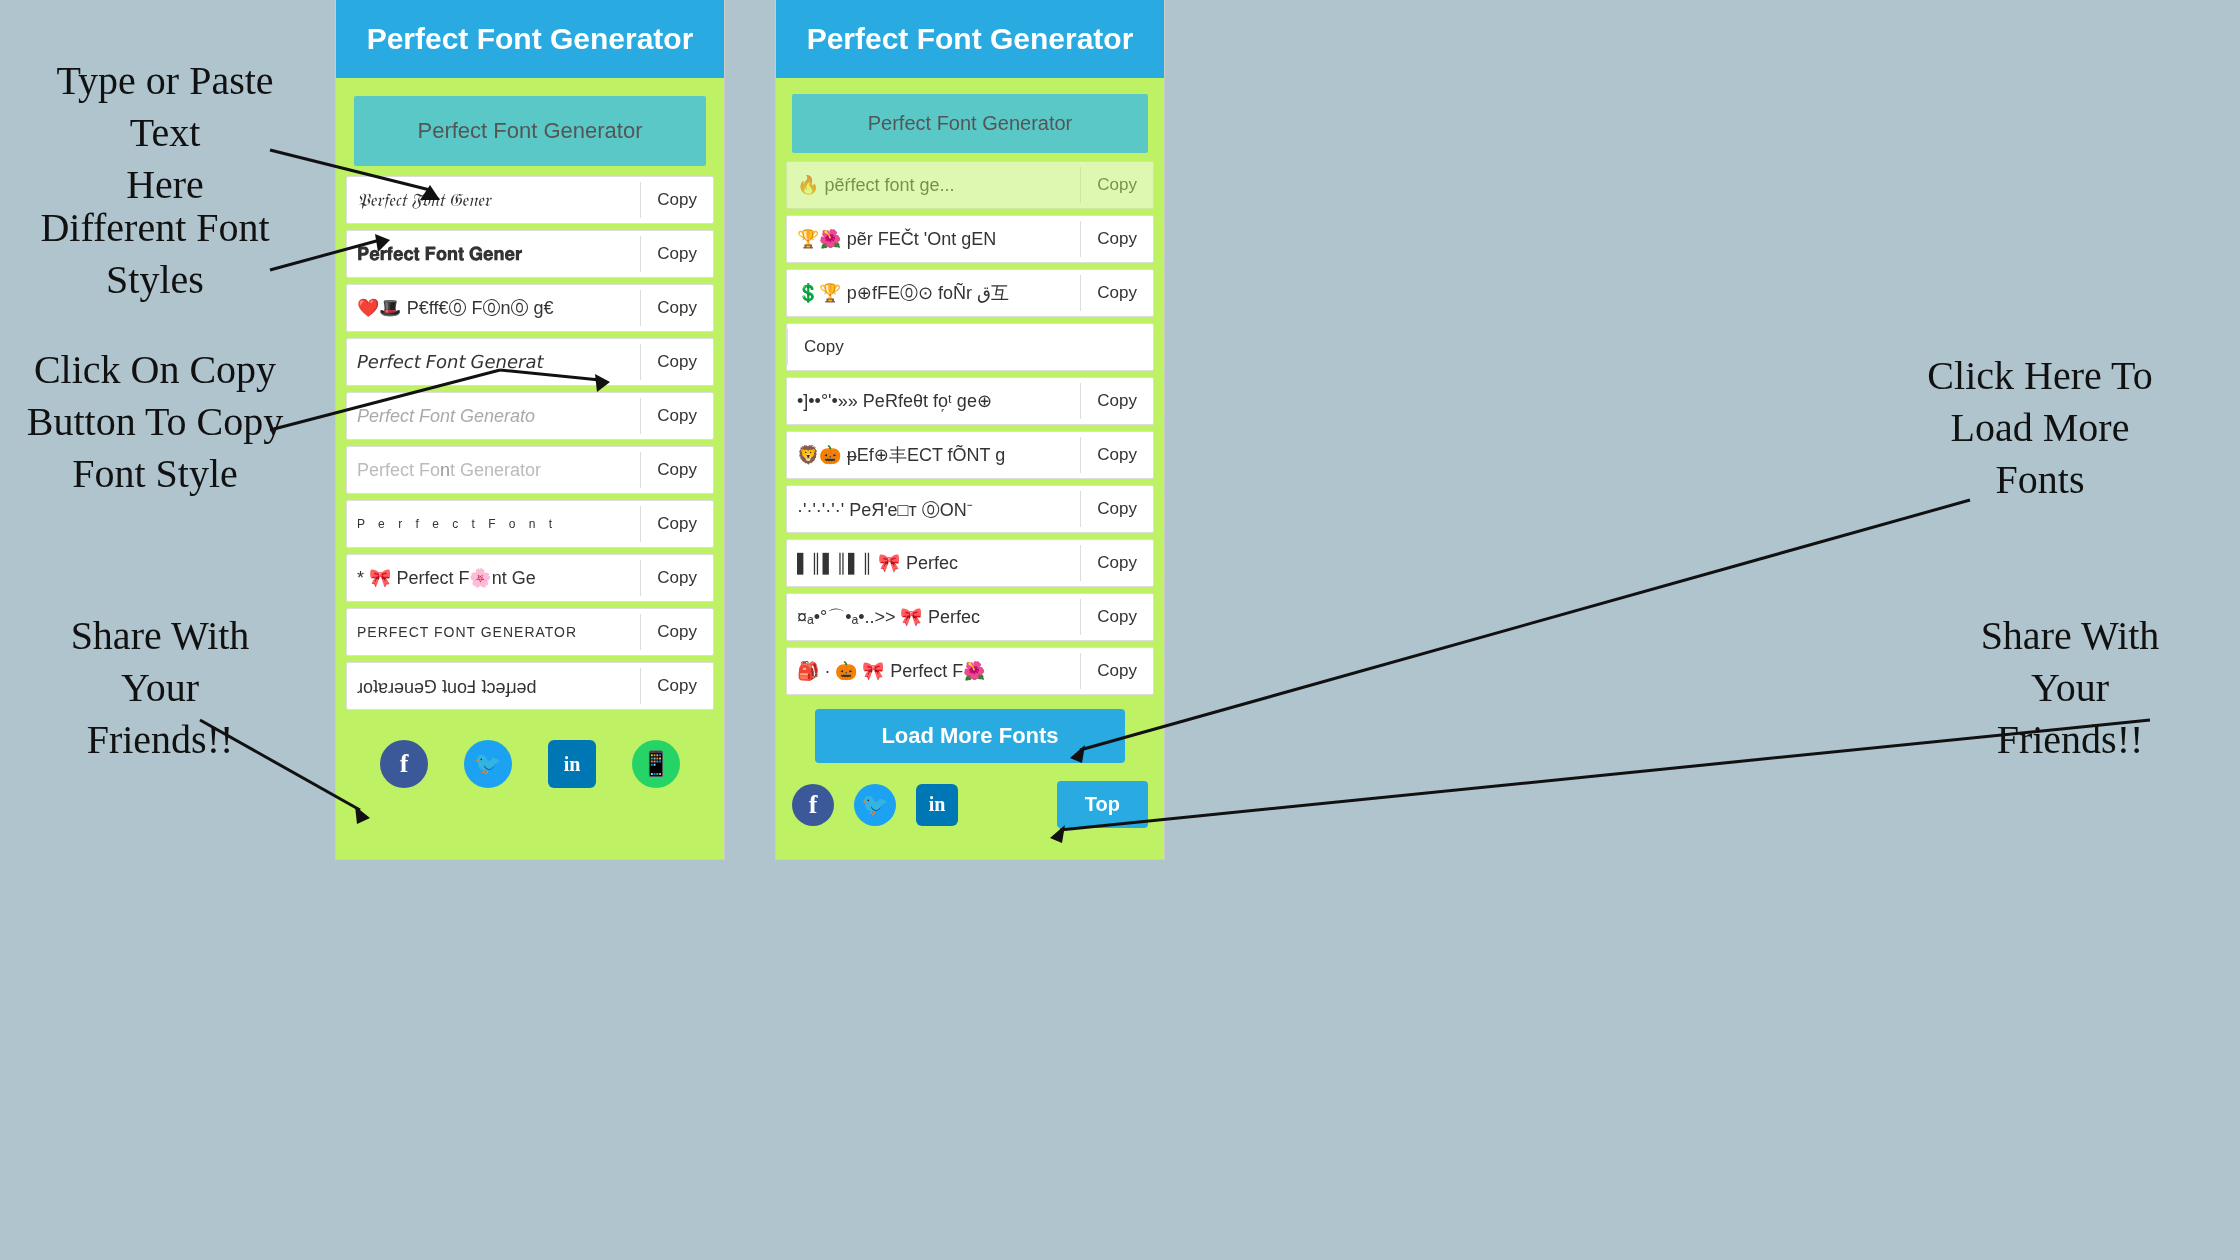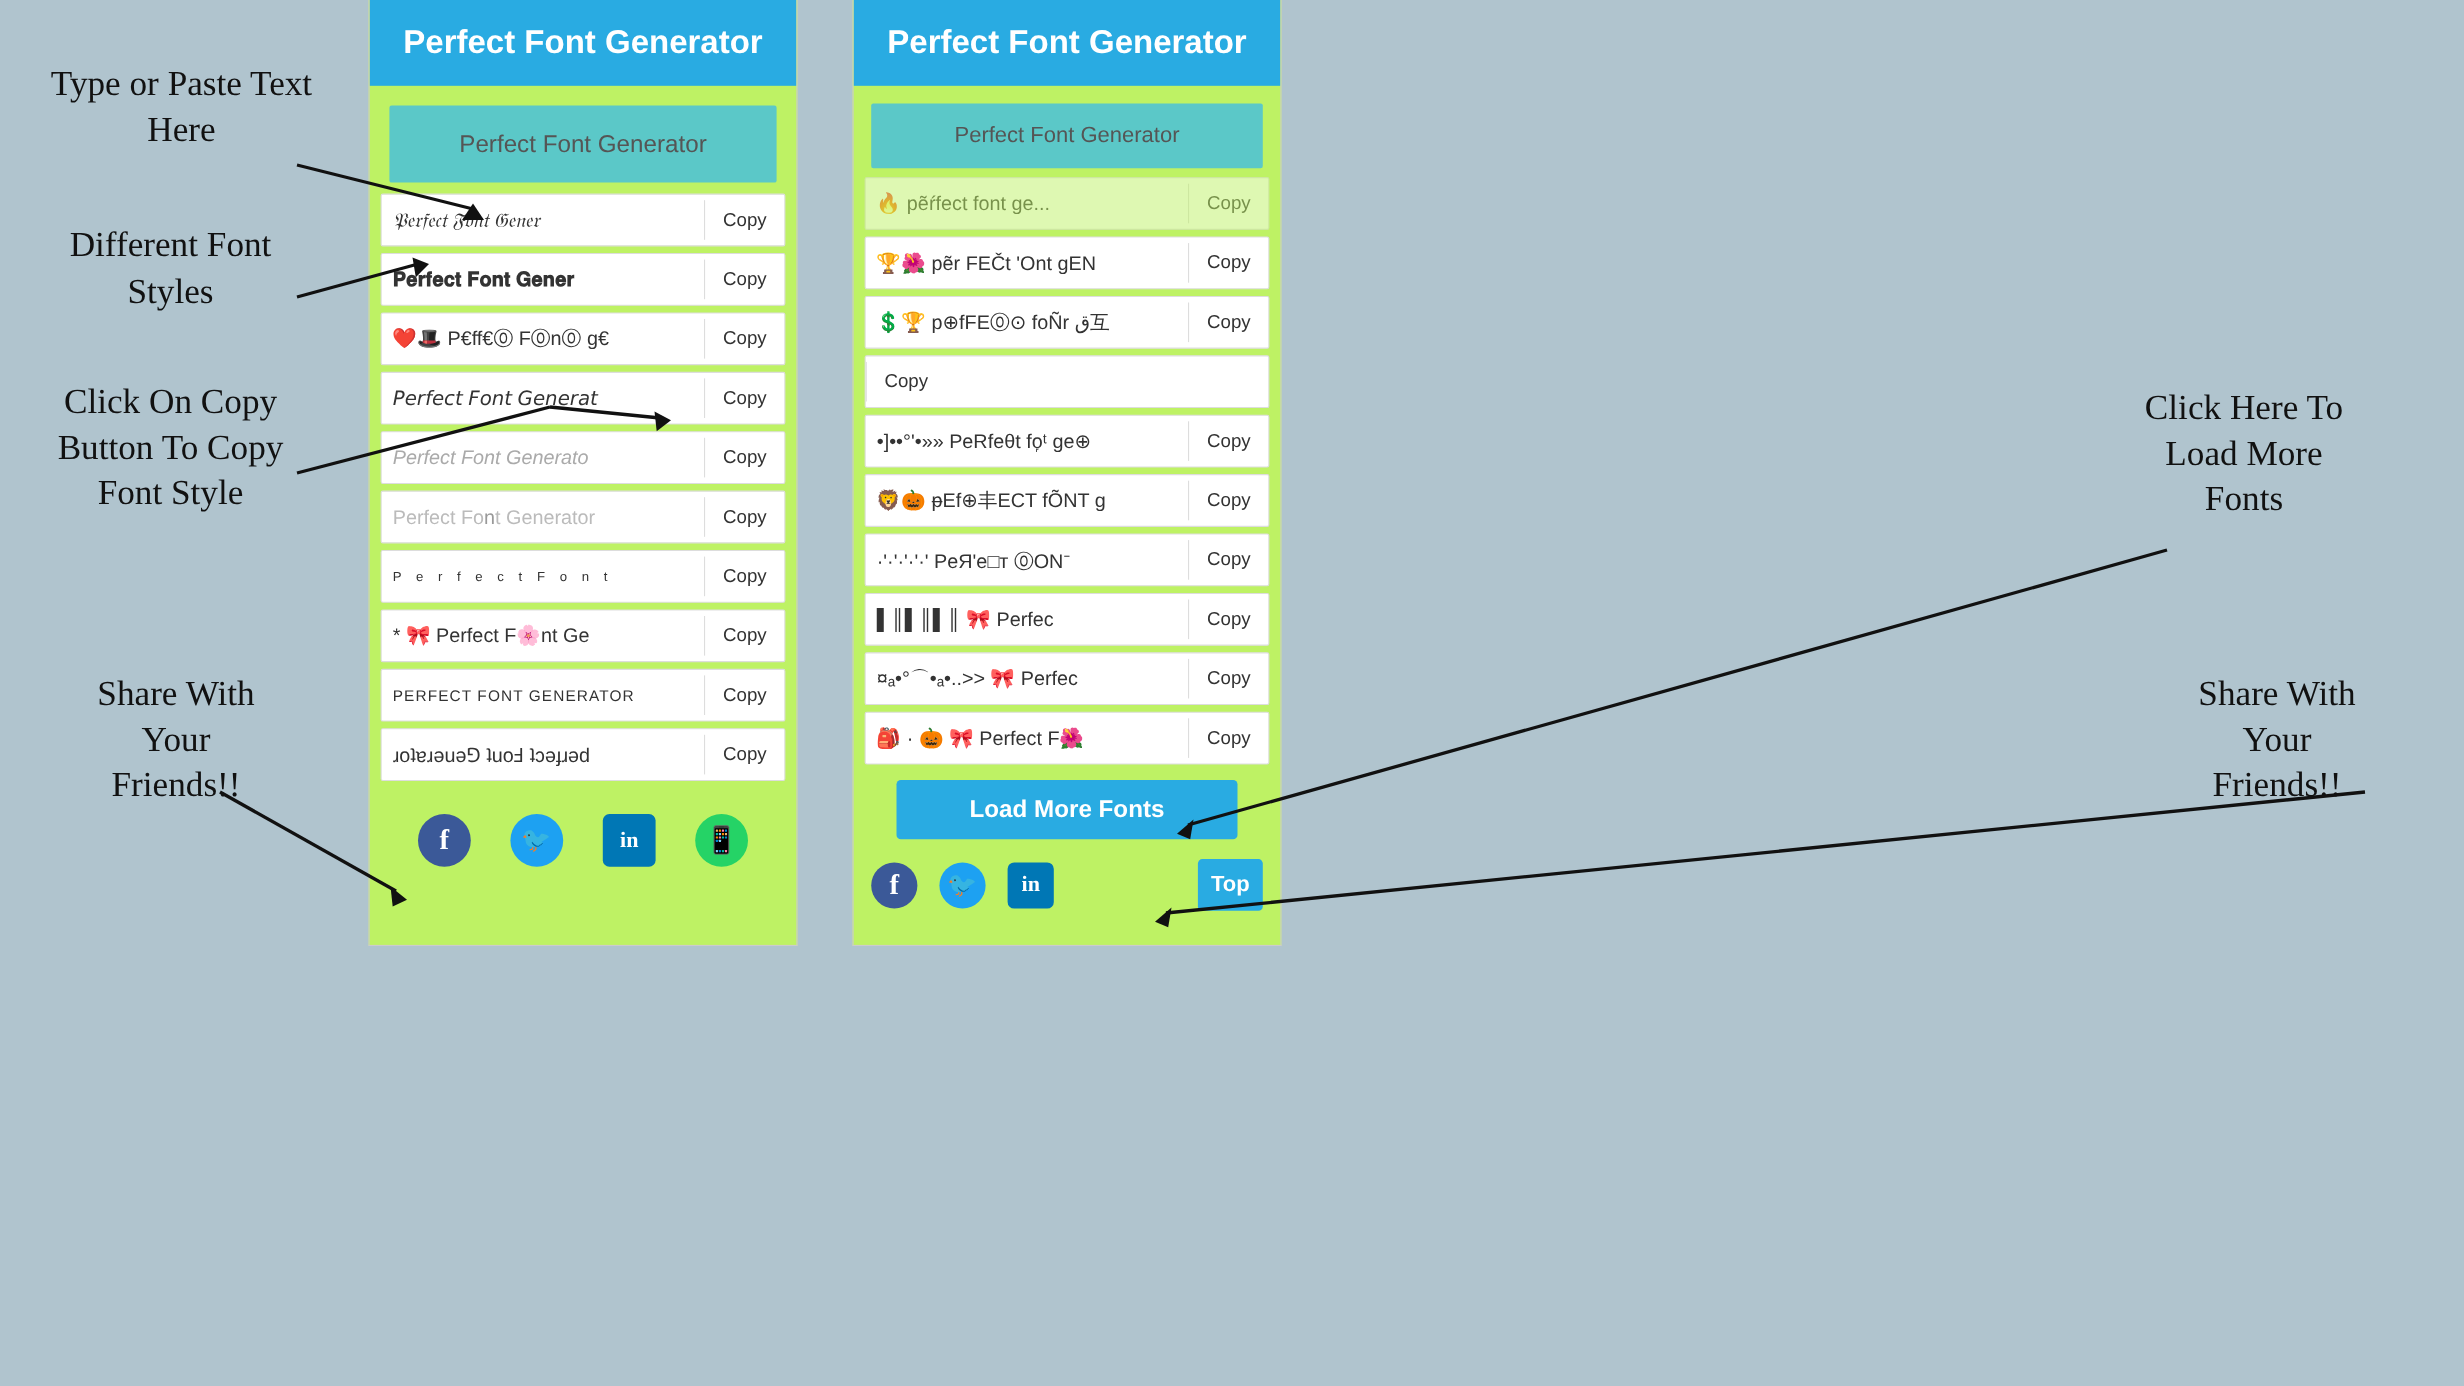--- a/index.html
+++ b/index.html
@@ -9,21 +9,21 @@
       width: 2240px;
       height: 1260px;
       overflow: hidden;
       position: relative;
     }
 
     
     .annotation {
       position: absolute;
       font-family: 'Segoe Script', 'Comic Sans MS', cursive;
-      font-size: 32px;
+      font-size: 40px;
       color: #111;
       line-height: 1.3;
       text-align: center;
     }
 
     
     .arrow-overlay {
       position: absolute;
       top: 0; left: 0;
       width: 100%; height: 100%;
@@ -139,21 +139,21 @@
       cursor: pointer;
       width: 80%;
       text-align: center;
     }
 
     .top-btn {
       background: #29abe2;
       color: #fff;
       border: none;
       border-radius: 4px;
-      padding: 12px 12px;
+      padding: 12px 28px;
       font-size: 20px;
       font-weight: bold;
       cursor: pointer;
     }
 
     
     .ann-type { top: 55px; left: 25px; }
     .ann-diff { top: 195px; left: 15px; }
     .ann-click { top: 310px; left: 10px; }
     .ann-share { top: 580px; left: 30px; }

